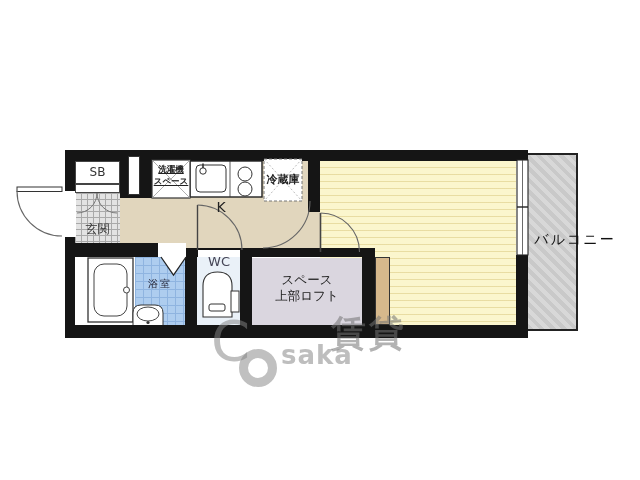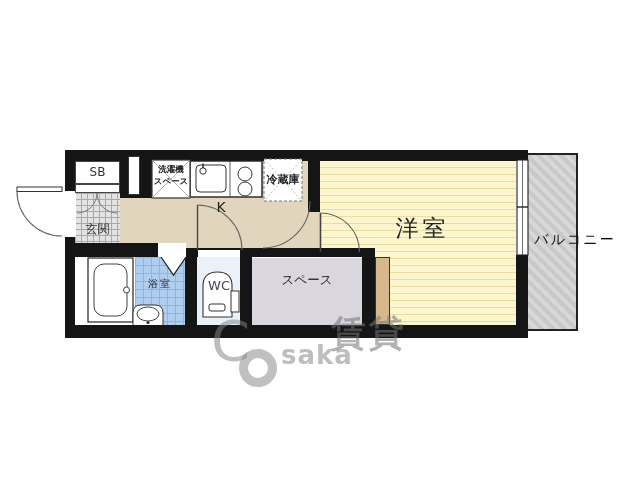--- a/index.html
+++ b/index.html
@@ -44,27 +44,27 @@
   .gap-wcdoor{left:198px;top:250px;width:42px;height:7px;}
   .ps-niche{left:128px;top:156px;width:12px;height:39px;background:#fff;border:1px solid #333;box-sizing:border-box;}
   .sb-box{left:75px;top:161px;width:45px;height:23px;background:#fff;border:1px solid #444;box-sizing:border-box;}
   .sb-shelf{left:75px;top:184px;width:45px;height:9px;background:#fff;border:1px solid #444;box-sizing:border-box;}
   
   #fixtures{left:0;top:0;width:640px;height:480px;pointer-events:none;}
   
   .lbl{color:#222;text-align:center;white-space:nowrap;}
   .lbl-sb{left:75px;top:165px;width:45px;font-size:12px;color:#333;}
   .lbl-genkan{left:75px;top:221px;width:45px;font-size:12px;color:#333;}
-  .lbl-wash{left:150px;top:163px;width:42px;font-size:8.5px;line-height:12px;font-weight:600;}
+  .lbl-wash{left:150px;top:163px;width:42px;font-size:8.5px;line-height:12px;font-weight:600;text-decoration:underline;}
   .lbl-fridge{left:264px;top:172px;width:38px;font-size:11px;font-weight:600;}
   .lbl-k{left:209px;top:199px;width:24px;font-size:14px;}
   .lbl-room{left:375px;top:213px;width:95px;font-size:23px;letter-spacing:4px;}
   .lbl-balcony{left:530px;top:231px;width:90px;font-size:14px;letter-spacing:2px;text-align:center;color:#111;}
   .lbl-bath{left:138px;top:277px;width:44px;font-size:10px;letter-spacing:2px;color:#223;}
-  .lbl-wc{left:198px;top:254px;width:42px;font-size:13px;color:#445;margin-top:24px;}
+  .lbl-wc{left:198px;top:254px;width:42px;font-size:13px;color:#445;}
   .lbl-storage{left:255px;top:272px;width:104px;font-size:12.5px;line-height:16px;}
   
   .wm{color:rgba(130,130,130,.52);z-index:60;}
   .wm-c{left:211px;top:313px;font-size:56px;line-height:1;font-weight:400;}
   .wm-hintai{left:246px;top:319px;font-size:29px;line-height:1;font-weight:600;letter-spacing:1px;}
   .wm-oring{left:239px;top:349px;width:38px;height:38px;border:9px solid rgba(130,130,130,.5);
             border-radius:50%;box-sizing:border-box;background:transparent;}
   .wm-saka{left:281px;top:342px;font-size:26px;line-height:1;font-weight:600;letter-spacing:1px;}
   .wm-cjk{left:331px;top:316px;font-size:35px;line-height:1;font-weight:900;letter-spacing:3px;color:rgba(115,115,115,.55);}
 </style>
@@ -177,26 +177,26 @@
   </svg>
 
   <div class="abs lbl lbl-sb">SB</div>
   <div class="abs lbl lbl-genkan">玄関</div>
   <div class="abs lbl lbl-wash">
     <div>洗濯機</div>
     <div>スペース</div>
   </div>
   <div class="abs lbl lbl-fridge">冷蔵庫</div>
   <div class="abs lbl lbl-k">K</div>
-  <div class="abs lbl lbl-room">洋室</div>
   <div class="abs lbl lbl-balcony">バルコニー</div>
   <div class="abs lbl lbl-bath">浴室</div>
   <div class="abs lbl lbl-wc">WC</div>
   <div class="abs lbl lbl-storage">
     <div>スペース</div>
+    <div>上部ロフト</div>
   </div>
 
   <div class="abs wm wm-c">C</div>
   <div class="abs wm-oring"></div>
   <div class="abs wm wm-saka">saka</div>
   <div class="abs wm wm-cjk">賃貸</div>
 
 </div>
 
 </body></html>

